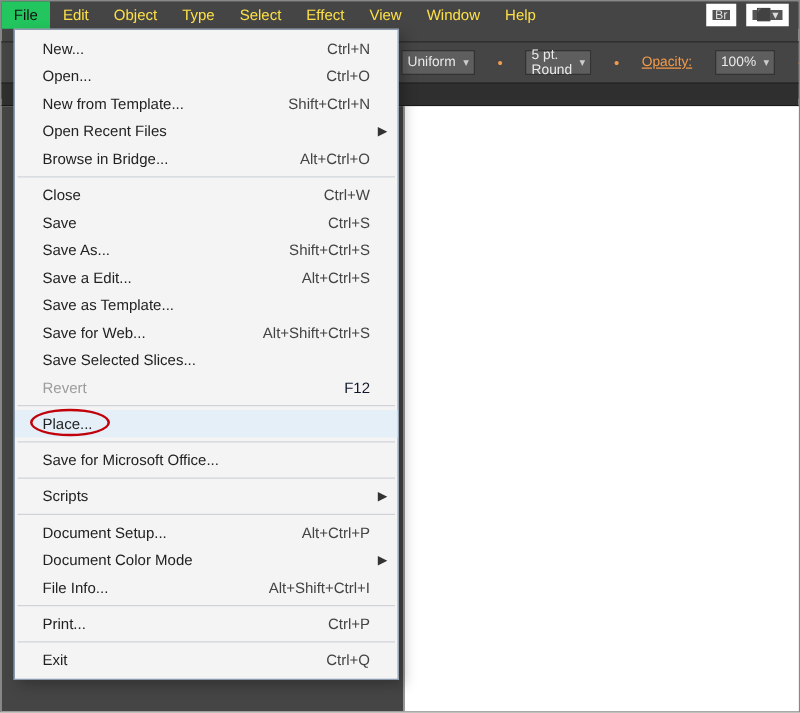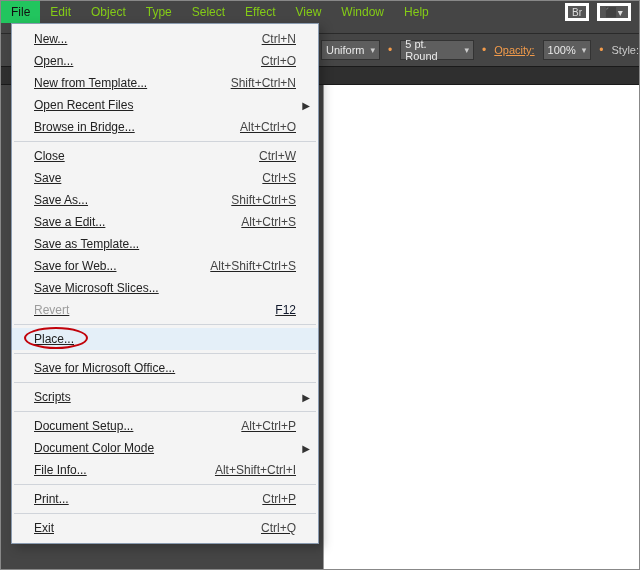--- a/index.html
+++ b/index.html
@@ -23,57 +23,57 @@
     height: 22px;
     background: #454545;
     display: flex;
     align-items: center;
     padding-left: 0;
     color: #ddd;
   }
   .menubar .menu-item {
     padding: 4px 10px;
     cursor: pointer;
-    color: #84cc16;
+    color: #fde047;
   }
   .menubar .menu-item.active {
     background: #22c55e;
     color: #111;
     padding: 4px 10px;
   }
   .icon-row {
     height: 22px;
     display: flex;
     align-items: center;
     gap: 8px;
     padding-left: 450px;
     position: absolute;
     top: 0;
     right: 8px;
     height: 22px;
   }
   .icon-btn {
     width: 24px; height: 18px;
     background: #555;
-    border: 3px solid #ffffff;
+    border: 5px solid #ffffff;
     display:flex; align-items:center; justify-content:center;
     color:#ddd; font-size:10px;
   }
   .option-row {
     position: absolute;
     top: 32px;
     left: 0; right:0;
     height: 34px;
     background: #454545;
     border-top:1px solid #2a2a2a;
     border-bottom:1px solid #1a1a1a;
     display:flex;
     align-items:center;
     padding-left: 320px;
-    gap: 8px;
+    gap: 18px;
     color:#ccc;
   }
   .dropdown {
     background:#5e5e5e;
     border:1px solid #333;
     height:20px;
     display:flex; align-items:center;
     padding: 0 4px;
     color:#eaeaea;
     font-size:11px;
@@ -106,21 +106,20 @@
     position:absolute;
     top:22px;
     left:10px;
     width:308px;
     background:#f4f4f4;
     border:1px solid #8a9bb0;
     box-shadow: 4px 4px 10px rgba(0,0,0,0.25);
     padding: 4px 0;
     color:#222;
     z-index:10;
-    text-decoration:underline;
   }
   .menu-row {
     display:flex;
     justify-content:space-between;
     align-items:center;
     height:22px;
     padding: 0 22px 0 22px;
     cursor:pointer;
   }
   .menu-row.disabled { color:#9c9c9c; cursor:default; }
@@ -231,21 +230,21 @@
       <span class="shortcut">Alt+Ctrl+S</span>
     </div>
     <div class="menu-row">
       <span>Save as Template...</span>
     </div>
     <div class="menu-row">
       <span>Save for Web...</span>
       <span class="shortcut">Alt+Shift+Ctrl+S</span>
     </div>
     <div class="menu-row">
-      <span>Save Microsoft Slices...</span>
+      <span>Save Selected Slices...</span>
     </div>
     <div class="menu-row disabled">
       <span>Revert</span>
       <span class="shortcut">F12</span>
     </div>
     <div class="menu-sep"></div>
     <div class="menu-row highlight">
       <span>Place...</span>
       <div class="circle-annot" style="left: 12px; top: -1px;"></div>
     </div>

